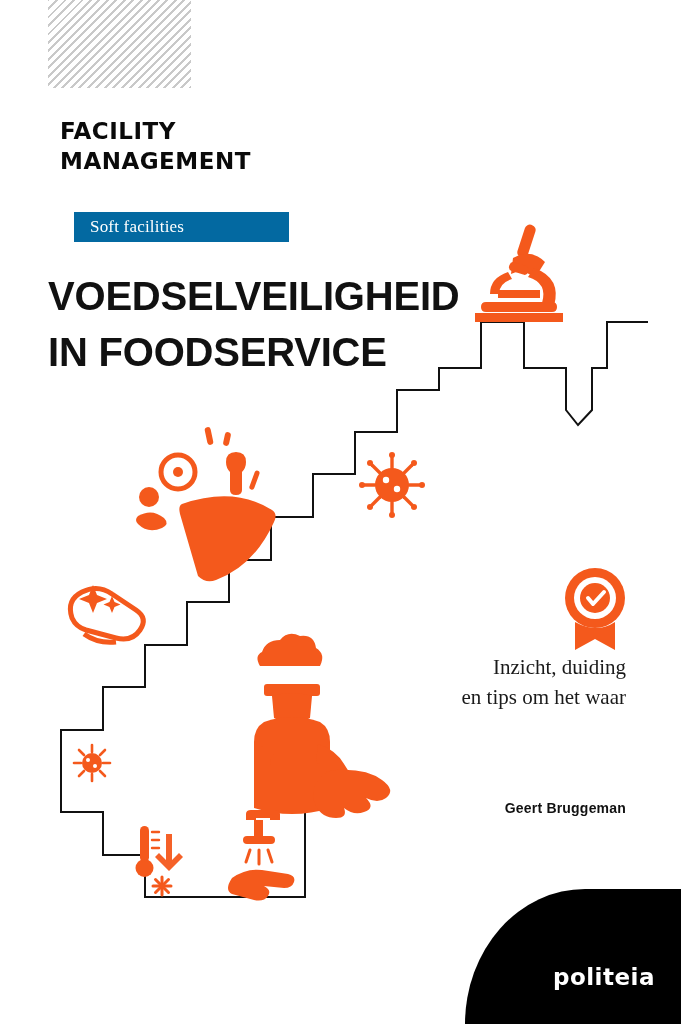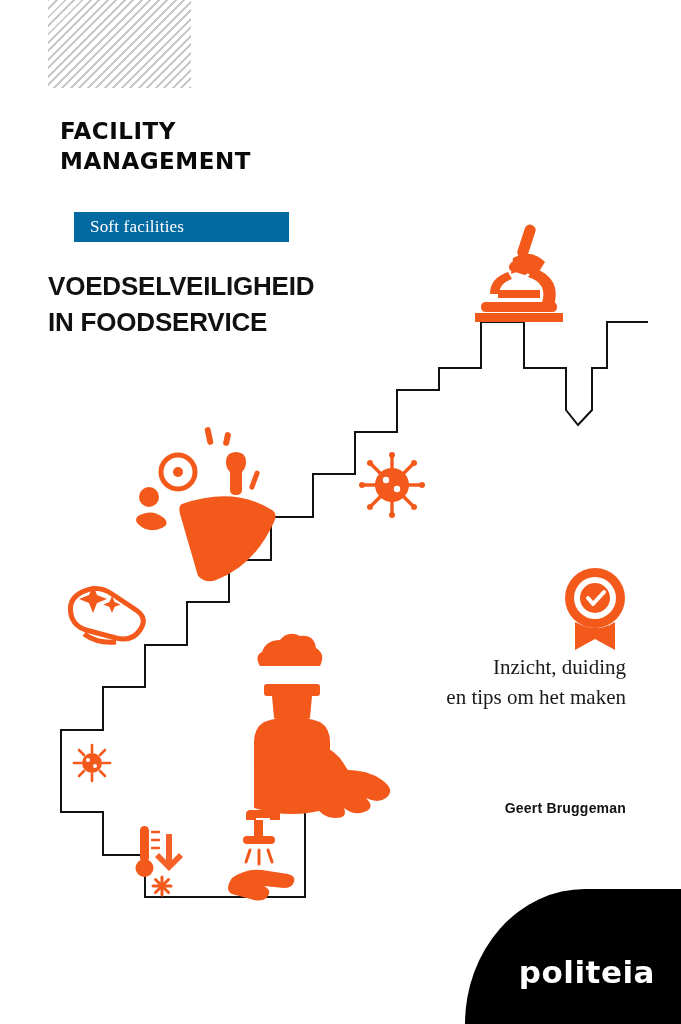--- a/index.html
+++ b/index.html
@@ -75,21 +75,21 @@
     letter-spacing: 0.2px;
   }
 
   .main-title {
     position: absolute;
     left: 48px;
     top: 268px;
     width: 440px;
     font-family: "Liberation Sans", sans-serif;
     font-weight: bold;
-    font-size: 26px;
+    font-size: 40px;
     line-height: 1.40;
     color: #111111;
     letter-spacing: -0.2px;
   }
   .main-title .line2 { display: block; }
 
   
   .subtitle {
     position: absolute;
     right: 55px;
@@ -125,21 +125,21 @@
     height: 135px;
     background: #000000;
     border-top-left-radius: 120px 135px;
   }
   .publisher-name {
     position: absolute;
     right: 26px;
     bottom: 34px;
     font-family: "DejaVu Sans", sans-serif;
     font-weight: bold;
-    font-size: 31px;
+    font-size: 23px;
     color: #ffffff;
     letter-spacing: 0.5px;
   }
 
   
   .artwork {
     position: absolute;
     left: 0;
     top: 0;
     width: 681px;
@@ -302,21 +302,21 @@
     <span>Soft facilities</span>
   </div>
 
   <div class="main-title">
     <span>VOEDSELVEILIGHEID</span>
     <span class="line2">IN FOODSERVICE</span>
   </div>
 
   <div class="subtitle">
     <span>Inzicht, duiding</span>
-    <span>en tips om het maken</span>
+    <span>en tips om het waar</span>
   </div>
 
   <div class="author">
     <span>Geert Bruggeman</span>
     
   </div>
 
   <div class="publisher-blob">
     <div class="publisher-name">politeia</div>
   </div>

